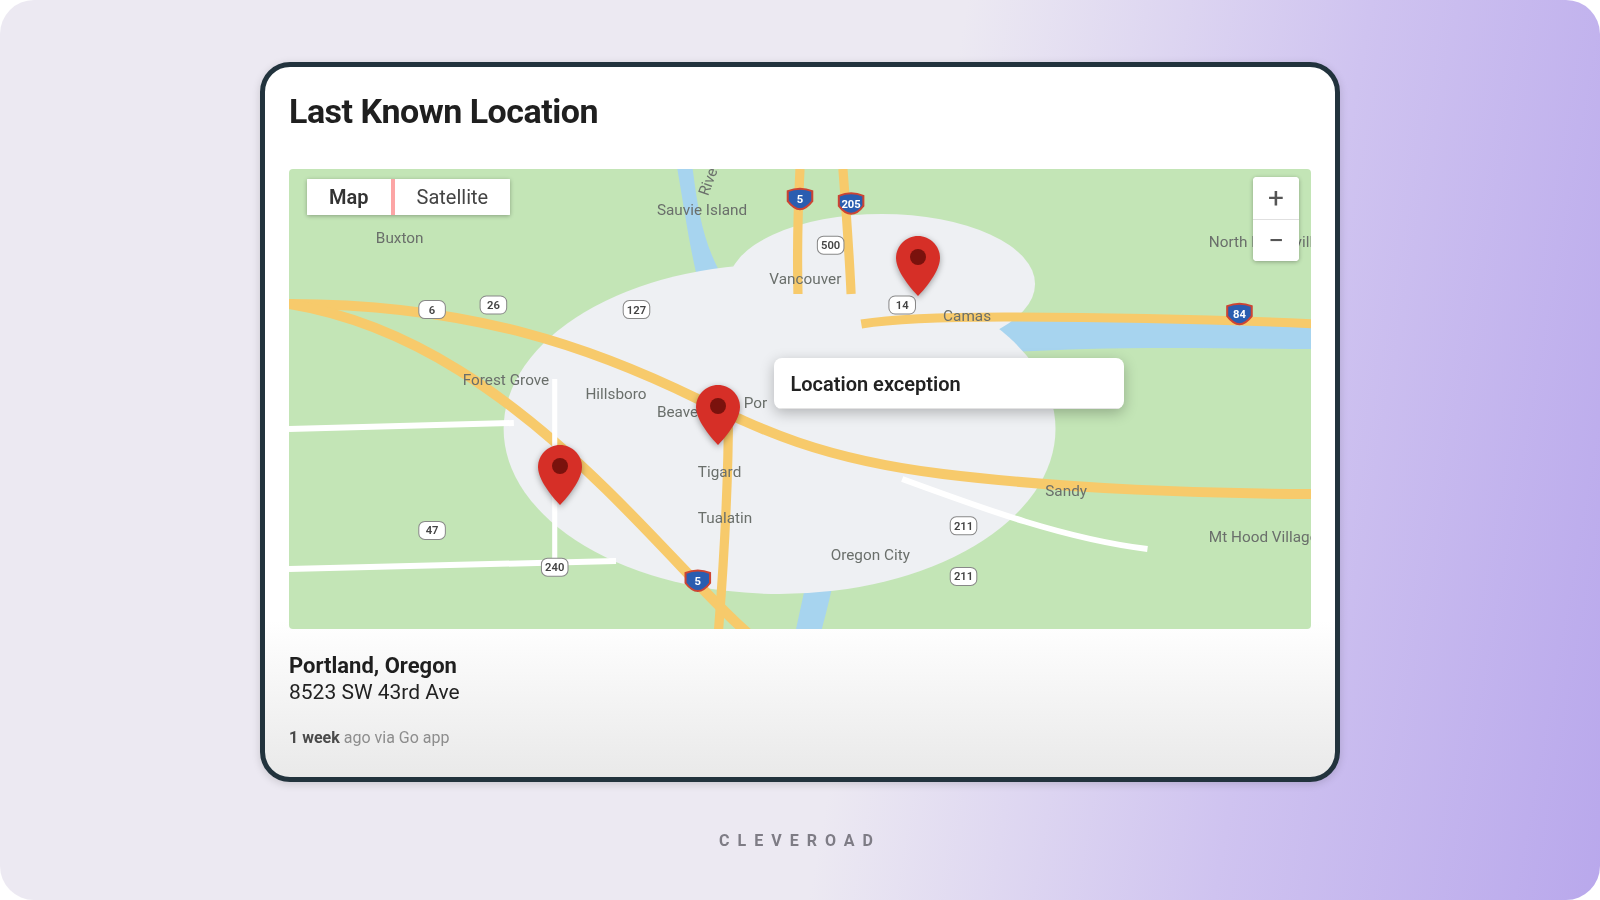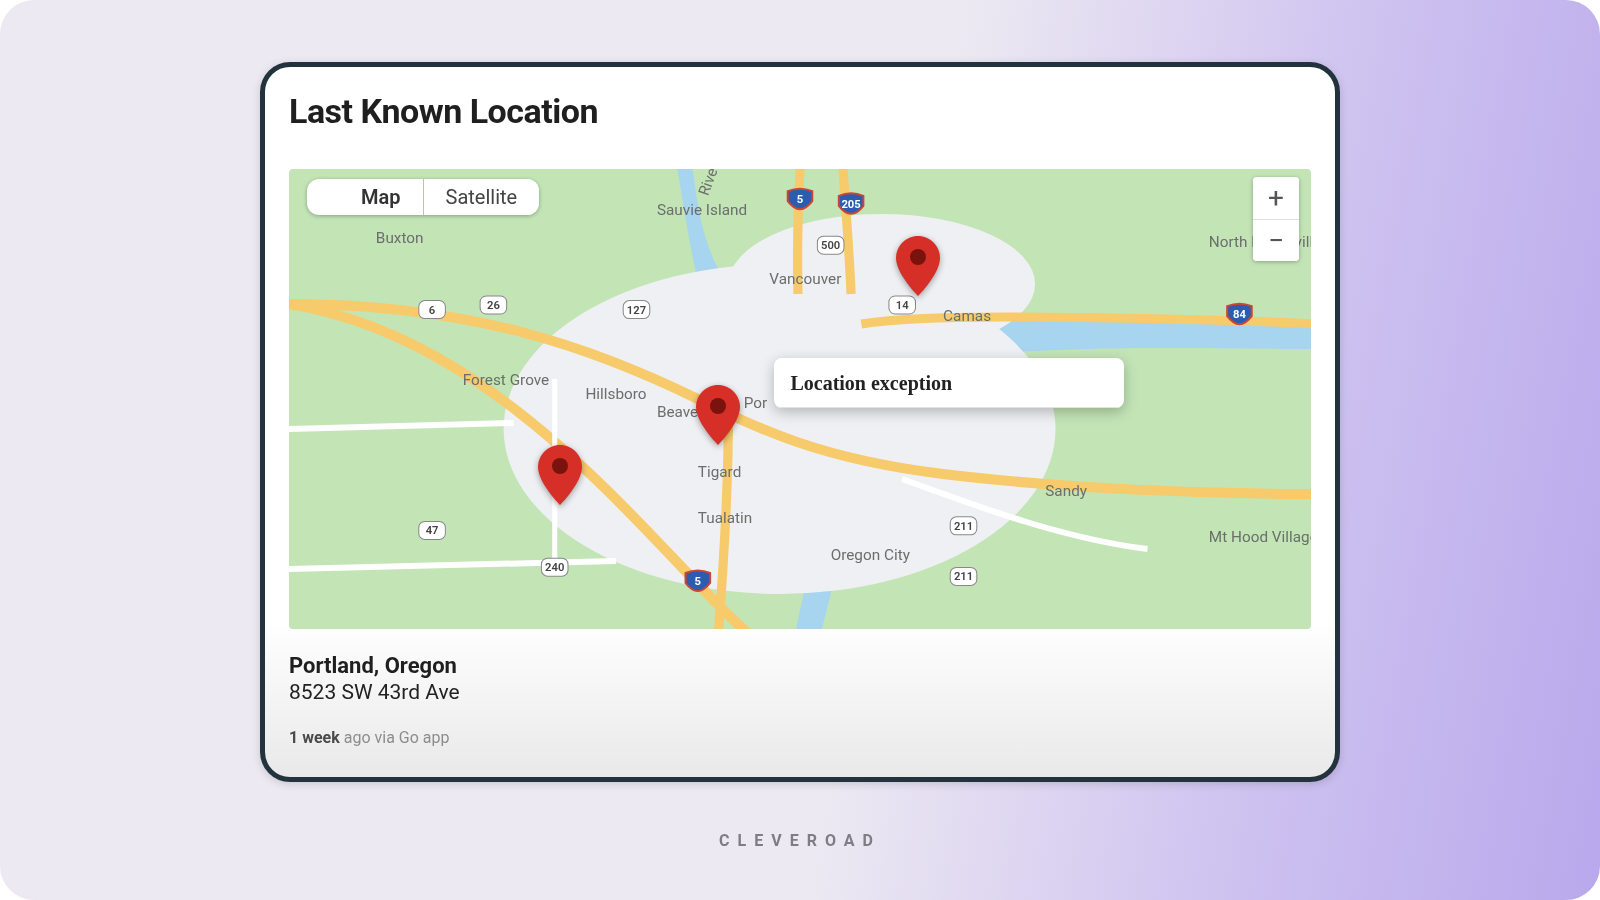--- a/index.html
+++ b/index.html
@@ -19,45 +19,44 @@
   border:5px solid #22333d;
   box-shadow:0 2px 8px rgba(0,0,0,.15);
   display:flex; flex-direction:column; overflow:hidden;
 }
 .card-header { padding:24px 24px 14px; }
 .card-header h1 { font-size:34px; font-weight:700; color:#1f1f1f; letter-spacing:-.5px; }
 .map-wrap { position:relative; margin:24px 24px 0; height:460px; border-radius:4px; overflow:hidden; }
 .map-svg { position:absolute; inset:0; width:100%; height:100%; }
 .map-type-toggle {
   position:absolute; top:10px; left:18px;
-  display:flex; background:#fff; border-radius:12px; box-shadow:0 1px 4px rgba(0,0,0,.3);
+  display:flex; background:#fff; border-radius:1px; box-shadow:0 1px 4px rgba(0,0,0,.3);
   overflow:hidden;
-  padding-left:32px;
 }
 .map-type-toggle button {
   border:none; background:#fff; font-size:20px; font-weight:600; padding:6px 22px; cursor:pointer; color:#333;
 }
-.map-type-toggle button.inactive { font-weight:400; color:#444; border-left:1px solid #fca5a5; }
+.map-type-toggle button.inactive { font-weight:400; color:#444; border-left:4px solid #fca5a5; }
 .zoom-controls {
   position:absolute; top:8px; right:12px; width:46px;
   background:#fff; border-radius:4px; box-shadow:0 1px 4px rgba(0,0,0,.3);
   display:flex; flex-direction:column; overflow:hidden;
 }
 .zoom-controls button {
   border:none; background:#fff; height:42px; font-size:28px; line-height:1; color:#555; cursor:pointer;
   display:flex; align-items:center; justify-content:center;
 }
 .zoom-controls button + button { border-top:1px solid #e0e0e0; }
 .pin { position:absolute; transform:translate(-50%,-100%); cursor:pointer; }
 .pin svg { display:block; width:44px; height:60px; filter:drop-shadow(0 2px 3px rgba(0,0,0,.35)); }
 .popup {
   position:absolute; background:#fff; border-radius:8px; box-shadow:0 4px 14px rgba(0,0,0,.25);
   width:350px; overflow:hidden;
 }
-.popup-title { font-size:20px; font-weight:600; color:#222; padding:14px 16px 12px; border-bottom:1px solid #e3e3e3;font-family:Liberation Serif, serif; }
+.popup-title { font-size:20px; font-weight:600; color:#222; padding:14px 16px 12px; border-bottom:1px solid #e3e3e3; }
 .popup-body  { font-size:19px; line-height:1.45; color:#333; padding:14px 16px 18px; }
 .footer { padding:24px 24px 22px; }
 .footer .loc-city { font-size:22px; font-weight:700; color:#1f1f1f; }
 .footer .loc-addr { font-size:21px; color:#222; margin-top:2px; }
 .footer .loc-meta { font-size:16px; color:#8d8d8d; margin-top:24px; }
 .footer .loc-meta .bold { font-weight:700; color:#4a4a4a; }
 .brand {
   position:absolute; bottom:50px; left:50%; transform:translateX(-50%);
   font-size:16px; font-weight:700; letter-spacing:8px; color:#7e7c85;
 }

